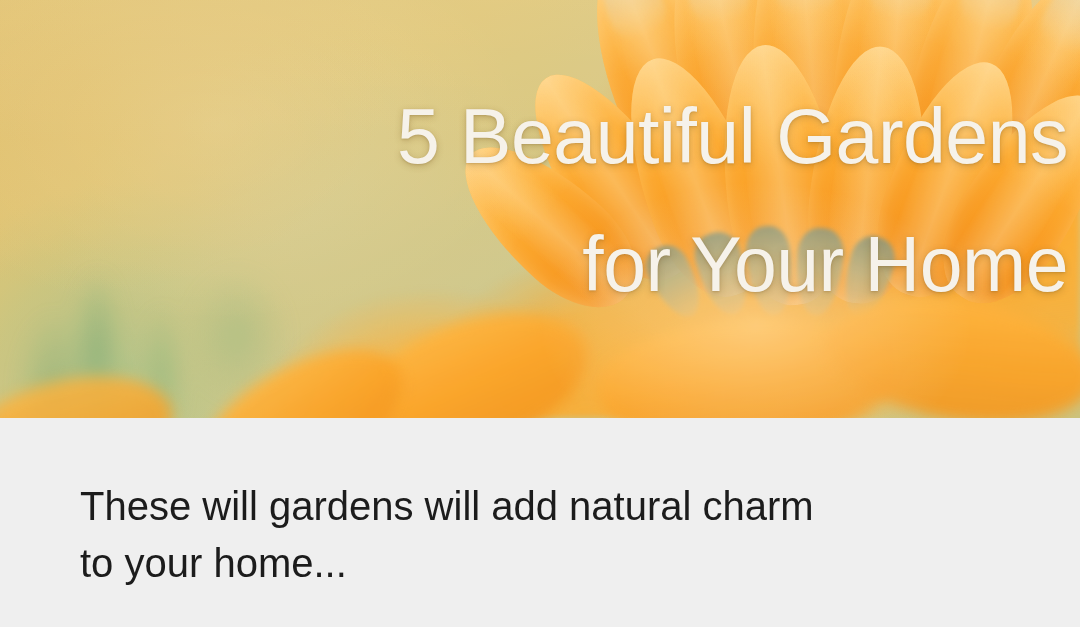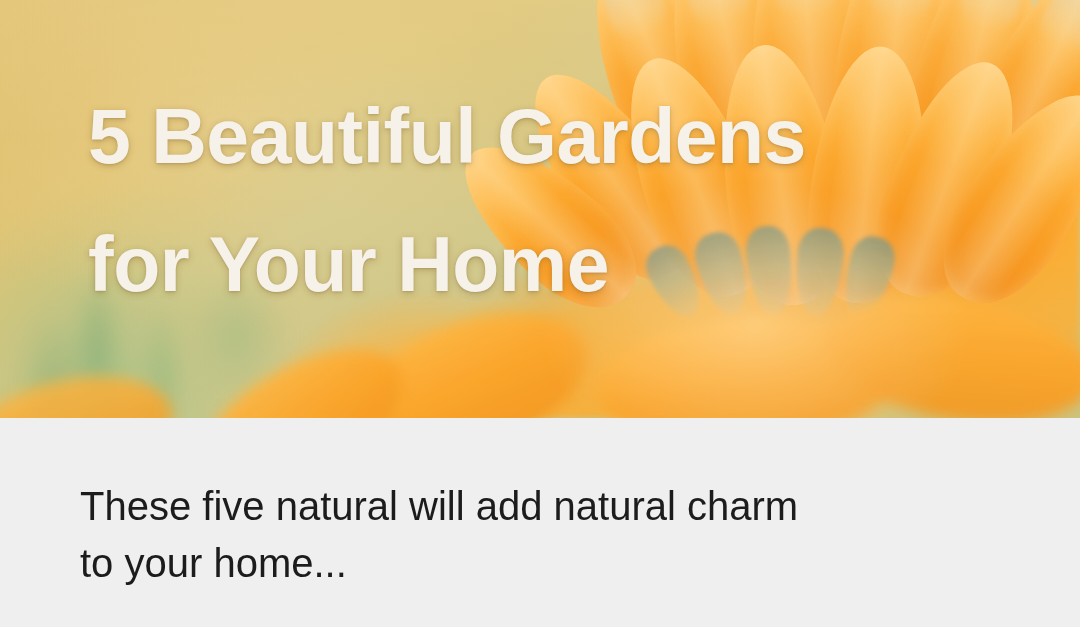--- a/index.html
+++ b/index.html
@@ -120,26 +120,27 @@
     background:rgba(255,252,242,.10);
     pointer-events:none;
   }
 
   
   #hero-title {
     position:absolute;
     left:88px; top:72px;
     width:980px;
     font-size:77px;
-    font-weight:700;
+    font-weight:400;
     line-height:128px;
     letter-spacing:-0.5px;
     color:#f6f2ea;
     text-shadow:0 2px 7px rgba(120,88,30,.32), 0 1px 2px rgba(120,88,30,.22);
     white-space:pre-line;
+    text-align:right;
   }
 
   
   #panel {
     position:absolute;
     left:0; top:418px;
     width:1080px; height:209px;
     background:#efefef;
   }
 
@@ -193,17 +194,17 @@
     <div class="fg-sweep" style="left:-36px; top:380px; width:210px; height:104px; transform:rotate(-12deg); opacity:.80;"></div>
 
     <div class="photo-layer haze"></div>
     <div class="photo-layer veil"></div>
 
     <h1 id="hero-title">5 Beautiful Gardens
 for Your Home</h1>
   </div>
 
   <div id="panel">
-    <p id="excerpt">These five natural will add natural charm
+    <p id="excerpt">These will gardens will add natural charm
 to your home...</p>
   </div>
 
 </div>
 
 </body></html>

